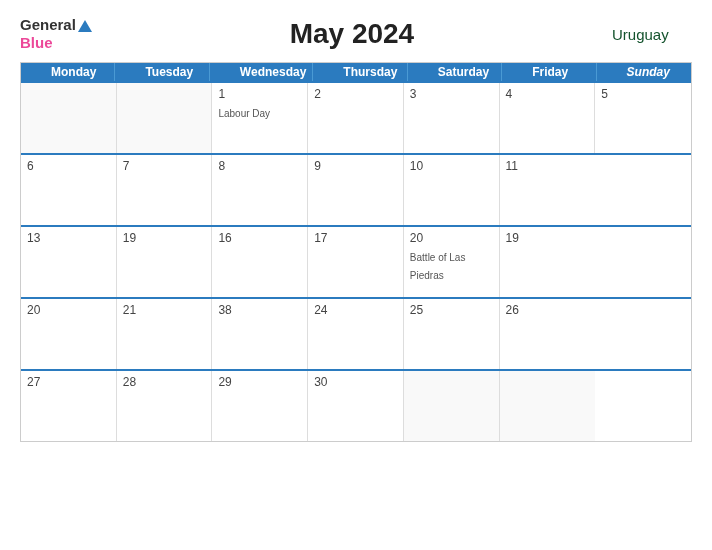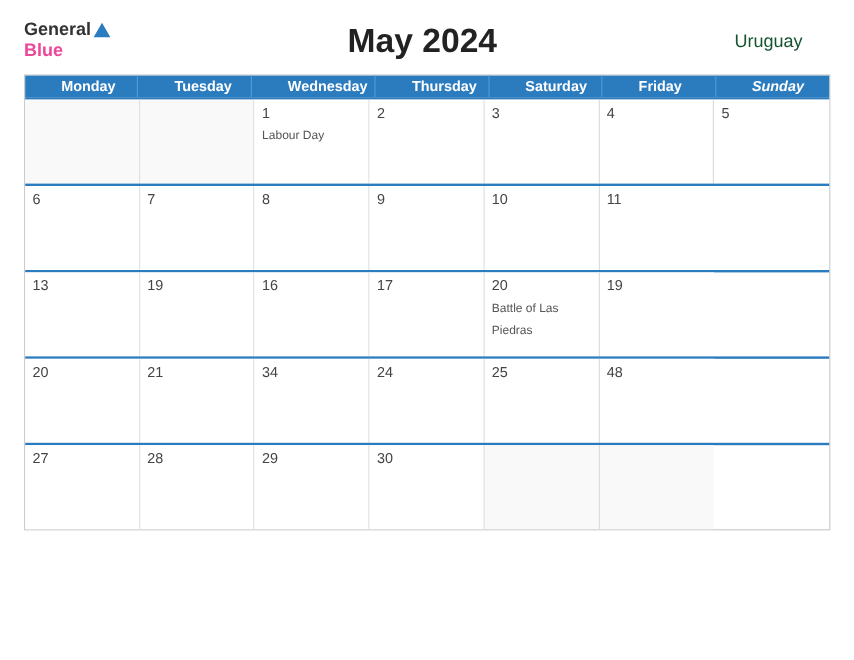--- a/index.html
+++ b/index.html
@@ -226,30 +226,30 @@
       </div>
 
       <div class="cal-week">
         <div class="cal-cell">
             <span class="day-number">20</span>
           </div>
         <div class="cal-cell">
             <span class="day-number">21</span>
           </div>
         <div class="cal-cell">
-            <span class="day-number">34</span>
+            <span class="day-number">38</span>
           </div>
         <div class="cal-cell">
             <span class="day-number">24</span>
           </div>
         <div class="cal-cell">
             <span class="day-number">25</span>
           </div>
         <div class="cal-cell">
-            <span class="day-number">48</span>
+            <span class="day-number">26</span>
           </div>
       </div>
 
       <div class="cal-week">
         <div class="cal-cell">
             <span class="day-number">27</span>
           </div>
         <div class="cal-cell">
             <span class="day-number">28</span>
           </div>

